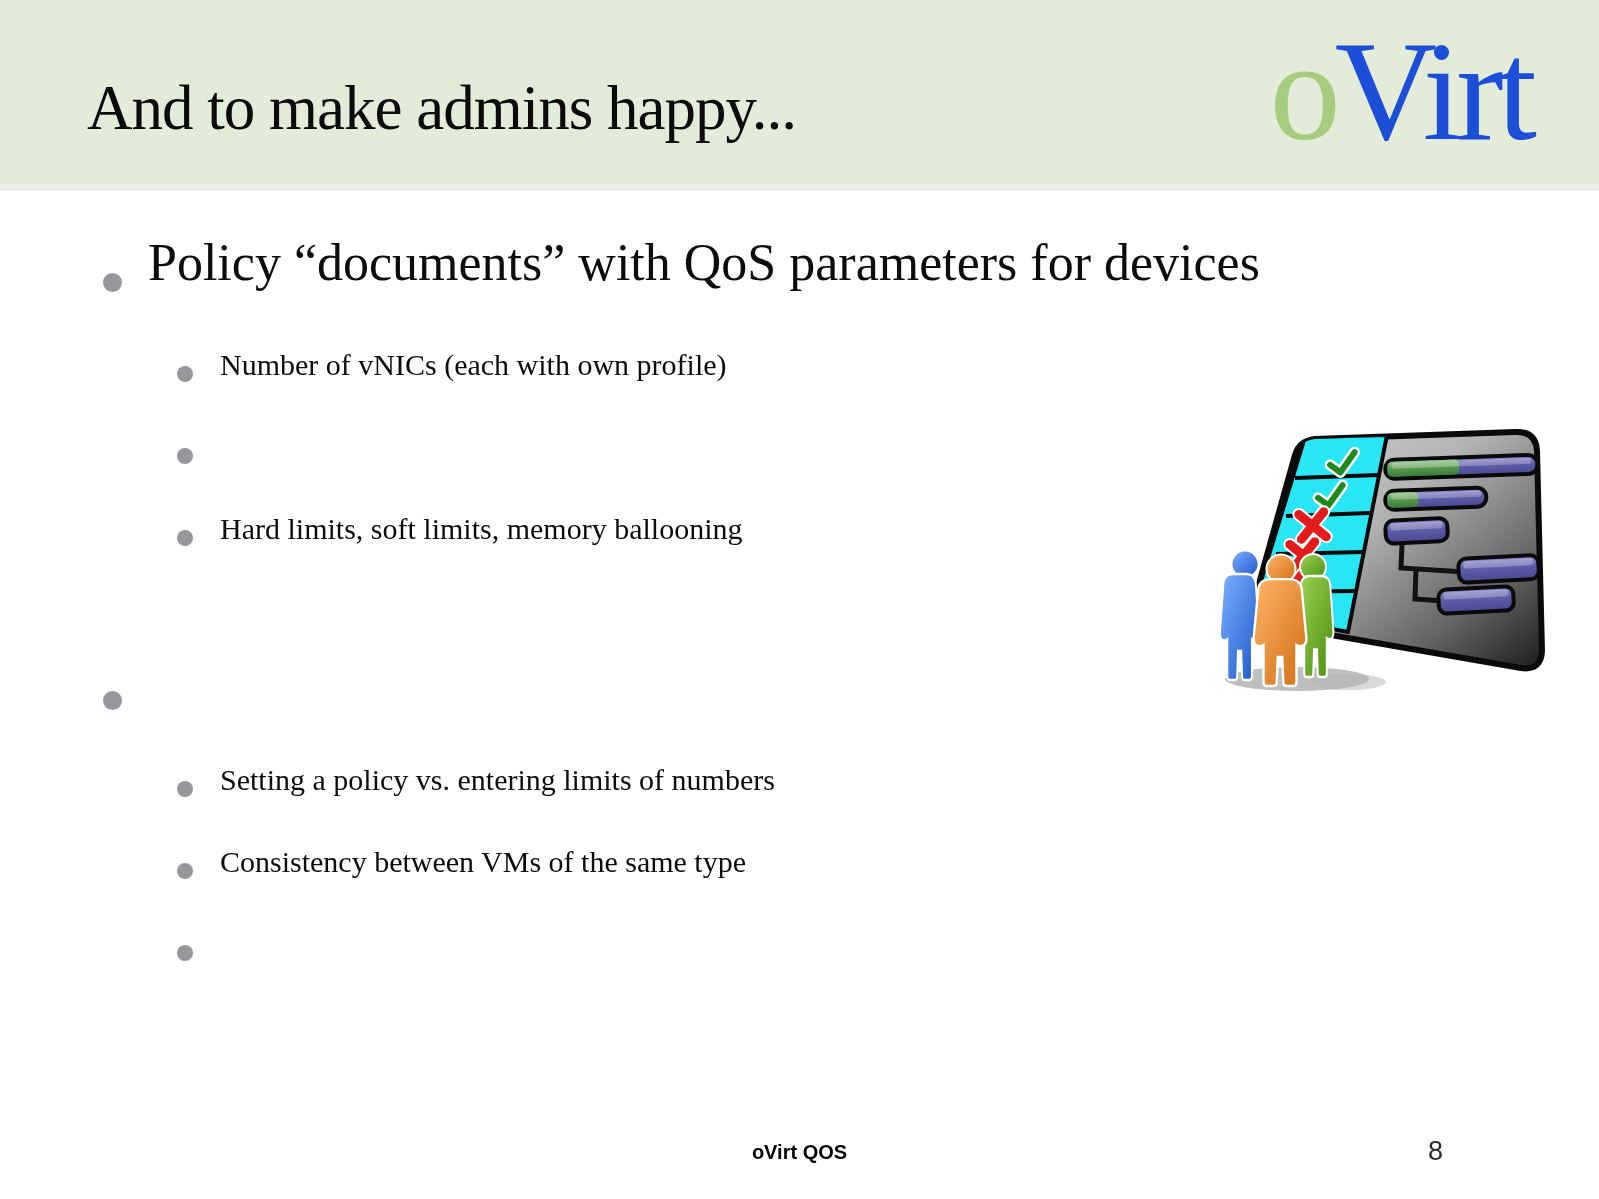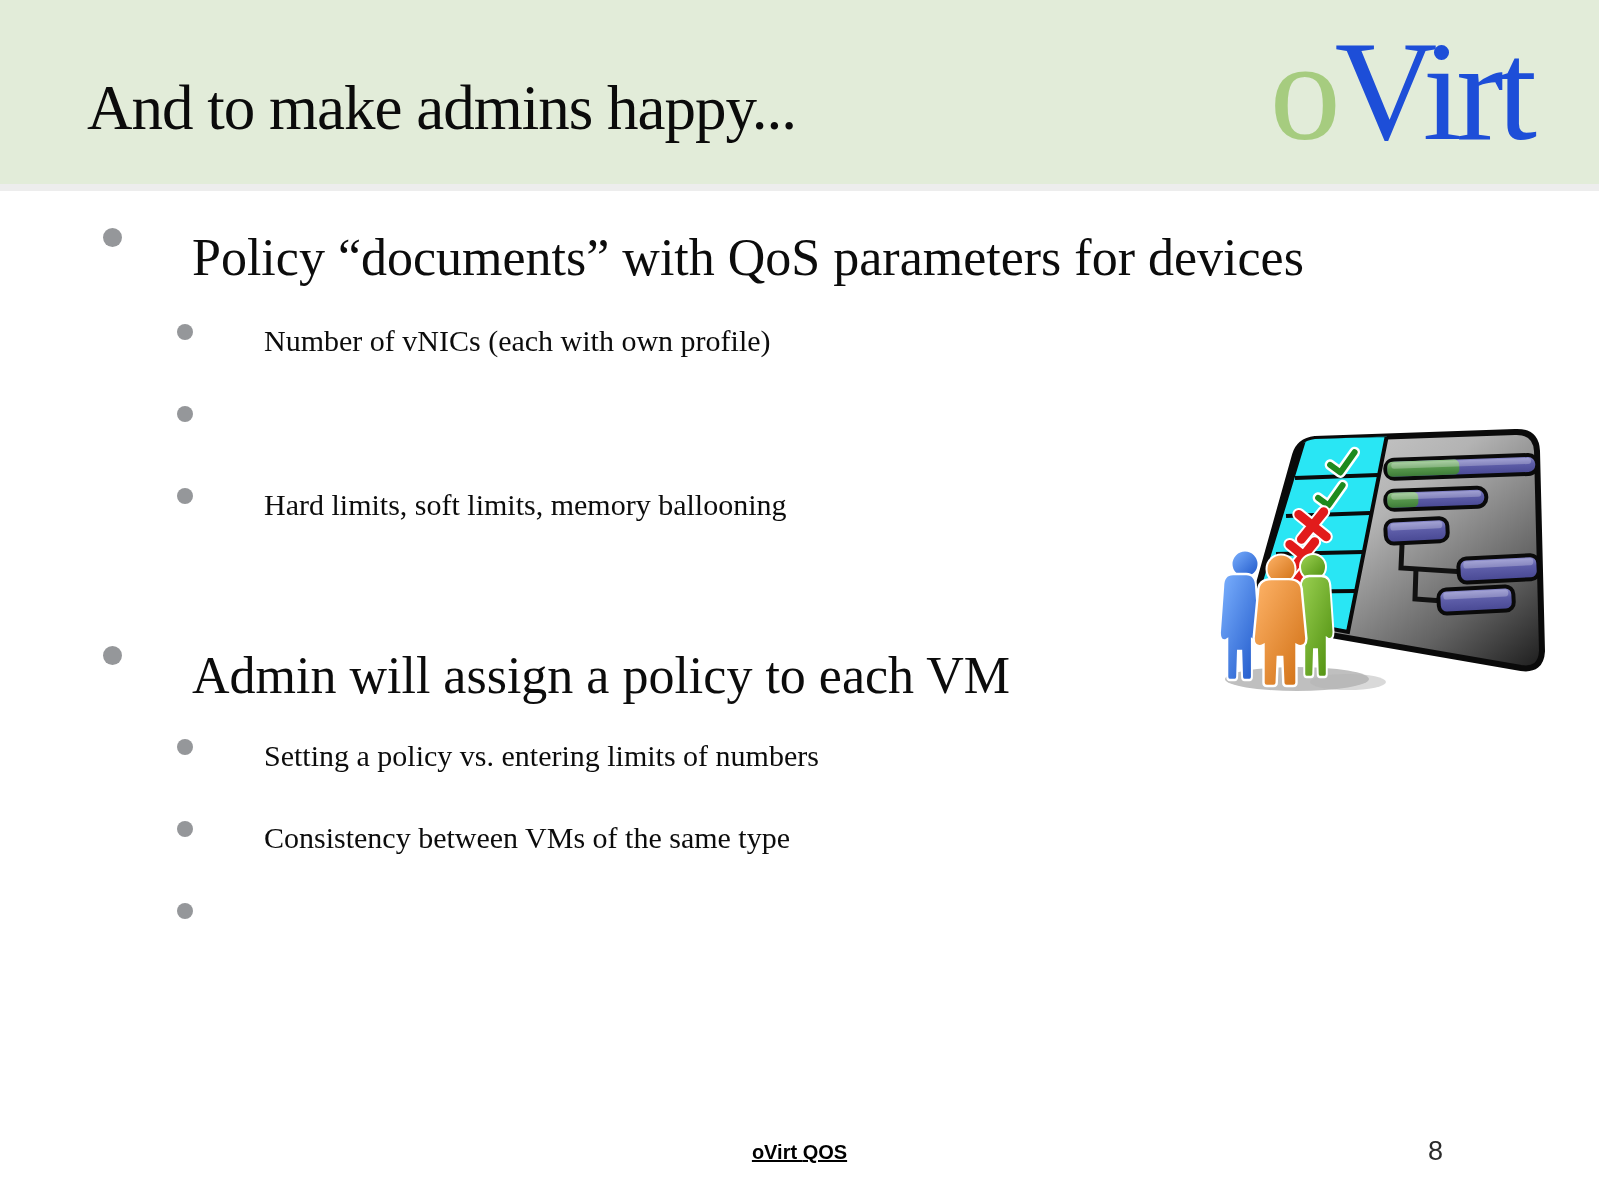--- a/index.html
+++ b/index.html
@@ -22,36 +22,35 @@
     font-family:"Liberation Serif",serif;letter-spacing:-1px;white-space:nowrap;
   }
   .logo{
     position:absolute;right:68px;top:20px;line-height:1;white-space:nowrap;
     font-family:"Liberation Serif",serif;letter-spacing:-6px;font-size:142px;
   }
   .logo-o{color:#a6cc7f;}
   .logo-virt{color:#1d4ed8;}
 
   
-  .line{position:absolute;display:flex;align-items:flex-start;white-space:nowrap;color:#0c0c0c;gap:44px;}
+  .line{position:absolute;display:flex;align-items:flex-end;white-space:nowrap;color:#0c0c0c;}
   .l1{font-size:52px;height:64px;left:103px;}
   .l2{font-size:30px;height:58px;left:177px;}
   .dot{border-radius:50%;background:#95979a;flex:0 0 auto;}
   .l1 .dot{width:19px;height:19px;margin-right:26px;}
   .l2 .dot{width:16px;height:16px;margin-right:27px;}
 
   
   .illus{position:absolute;left:1185px;top:415px;width:380px;height:295px;}
 
   
   .footer{
     position:absolute;left:50%;transform:translateX(-50%);top:1141px;
     font-family:"Liberation Sans",sans-serif;font-size:20px;color:#000;
     white-space:nowrap;
-    text-decoration:underline;
   }
   .footer .ft-reg{font-weight:600;}
   .footer .ft-bold{font-weight:800;}
   .page-number{
     position:absolute;left:1428px;top:1136px;
     font-family:"Liberation Sans",sans-serif;font-size:27px;color:#2b2b2b;
   }
 </style>
 </head>
 <body>
@@ -74,21 +73,20 @@
 <div class="line l2" style="top:406px">
   <span class="dot"></span>
 </div>
 <div class="line l2" style="top:488px">
   <span class="dot"></span>
   <span>Hard limits, soft limits, memory ballooning</span>
 </div>
 
 <div class="line l1" style="top:646px">
   <span class="dot"></span>
-  <span>Admin will assign a policy to each VM</span>
 </div>
 <div class="line l2" style="top:739px">
   <span class="dot"></span>
   <span>Setting a policy vs. entering limits of numbers</span>
 </div>
 <div class="line l2" style="top:821px">
   <span class="dot"></span>
   <span>Consistency between VMs of the same type</span>
 </div>
 <div class="line l2" style="top:903px">

